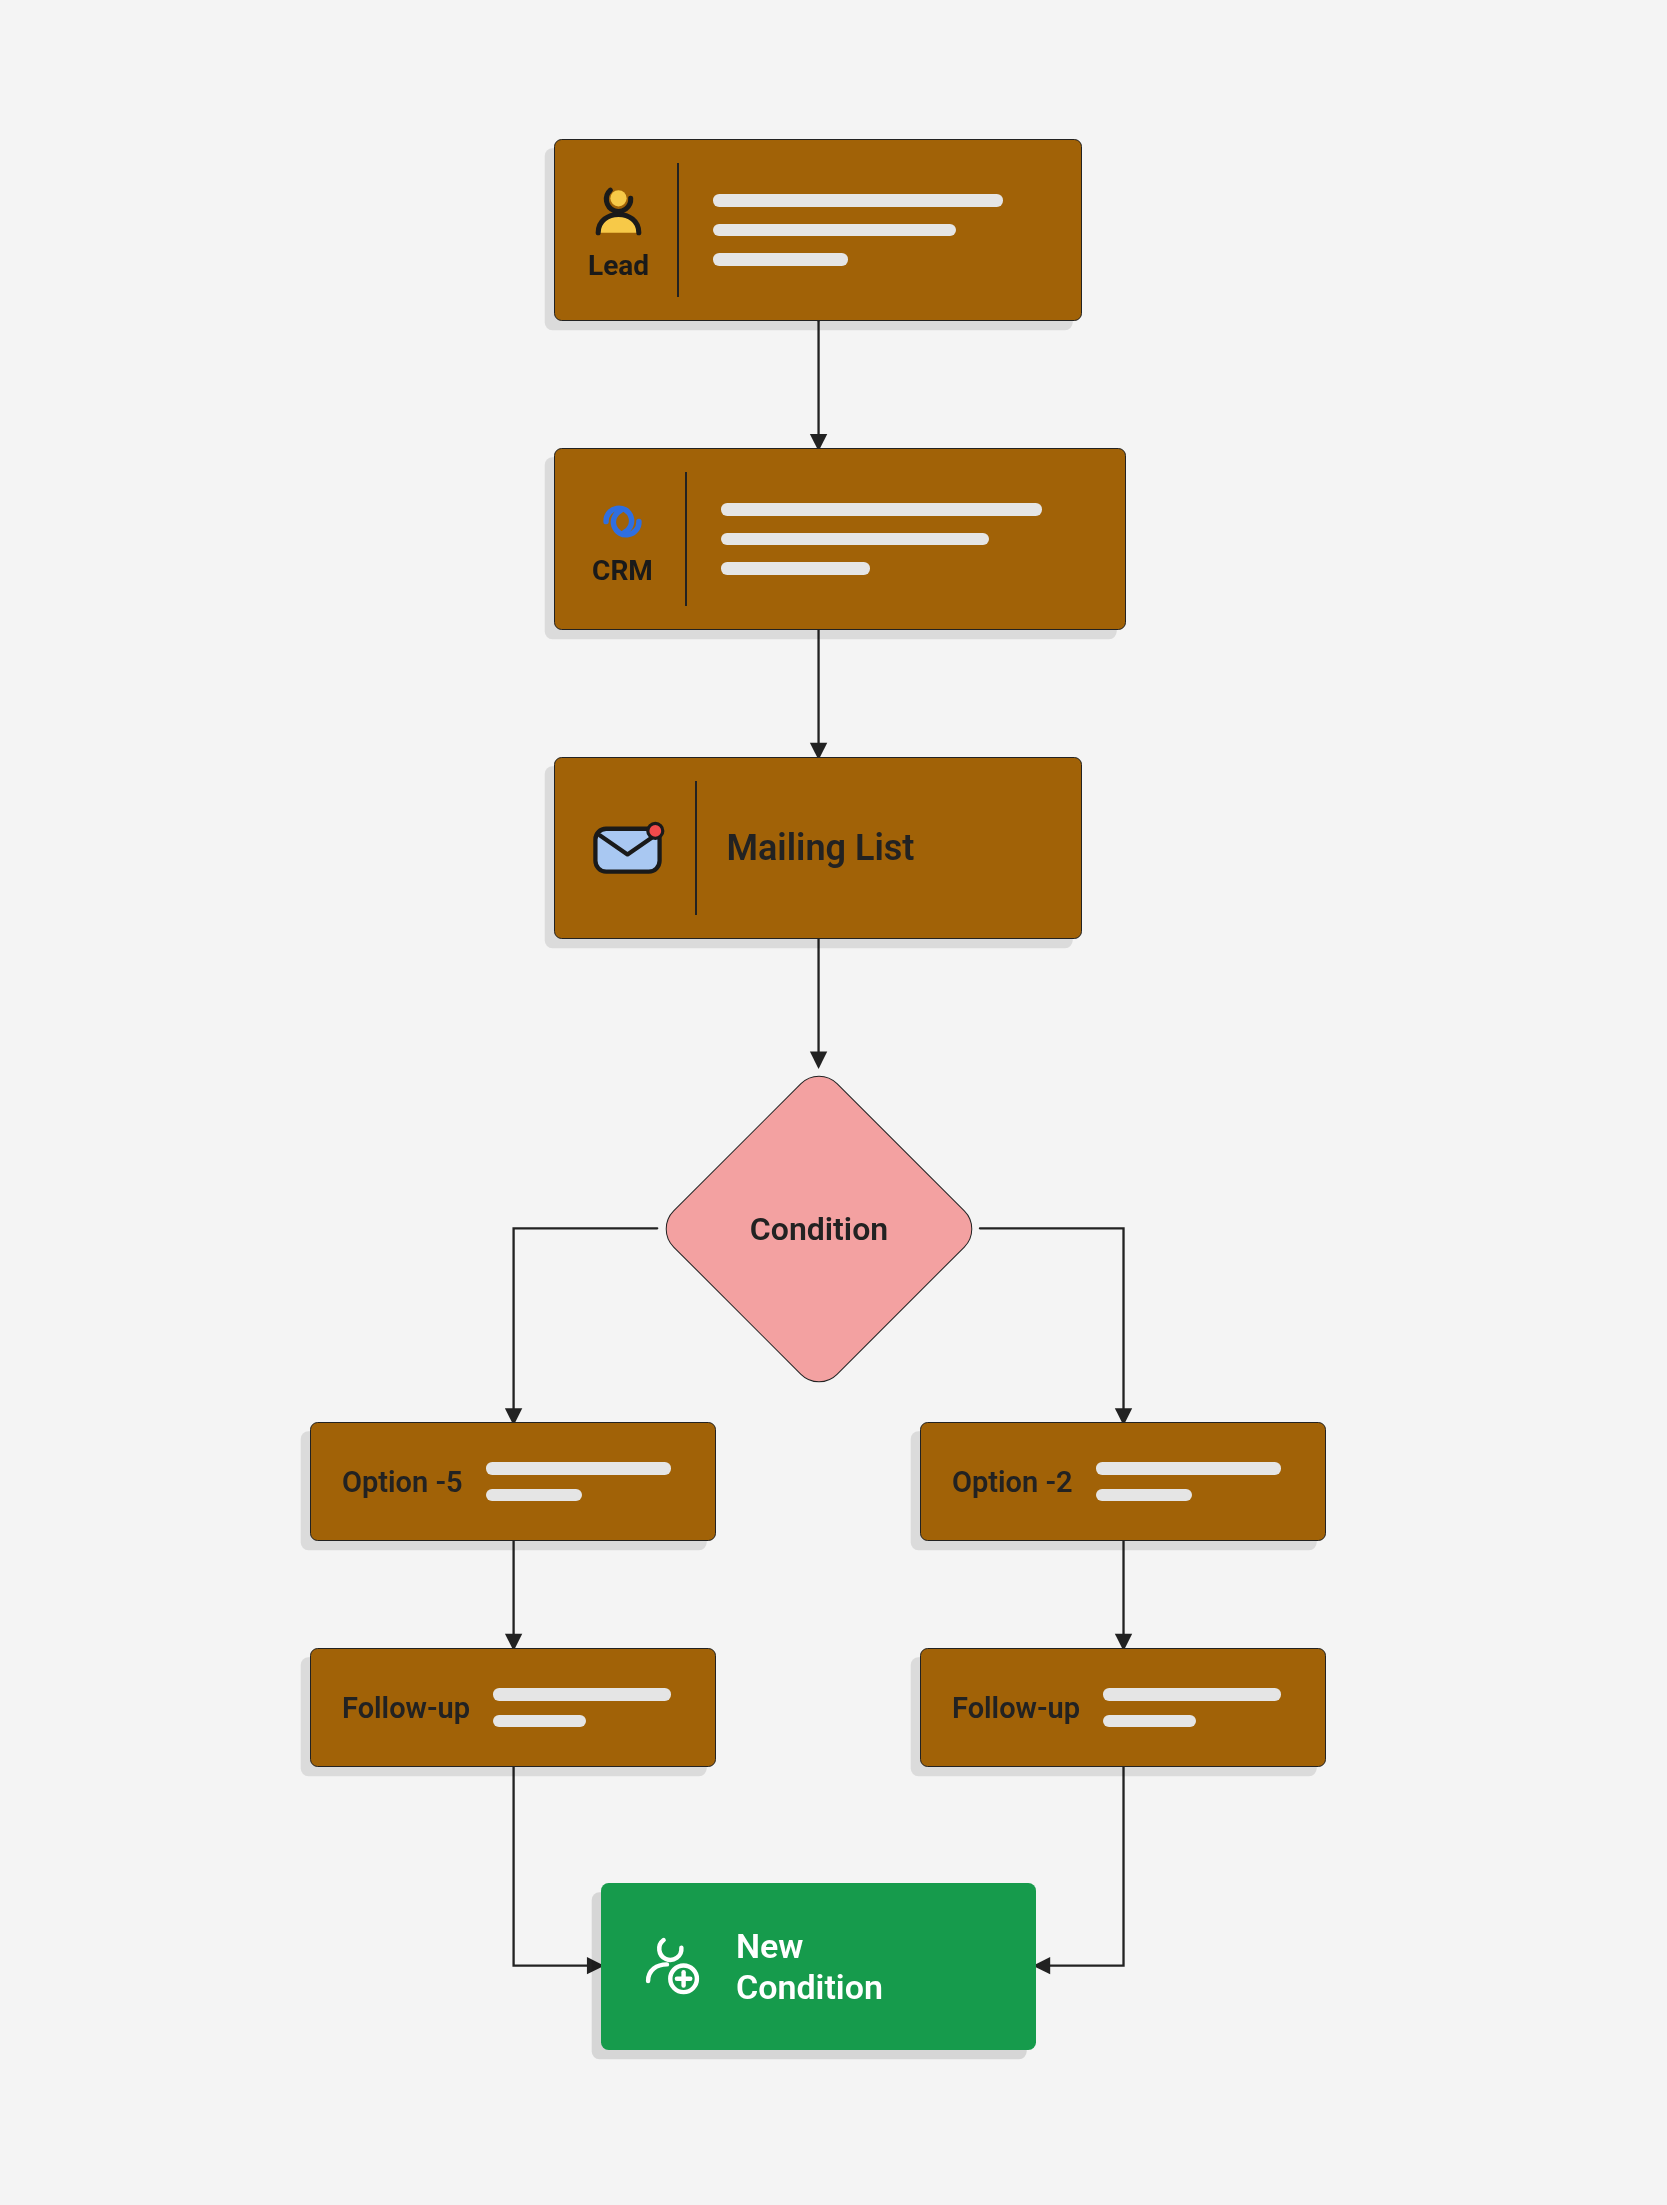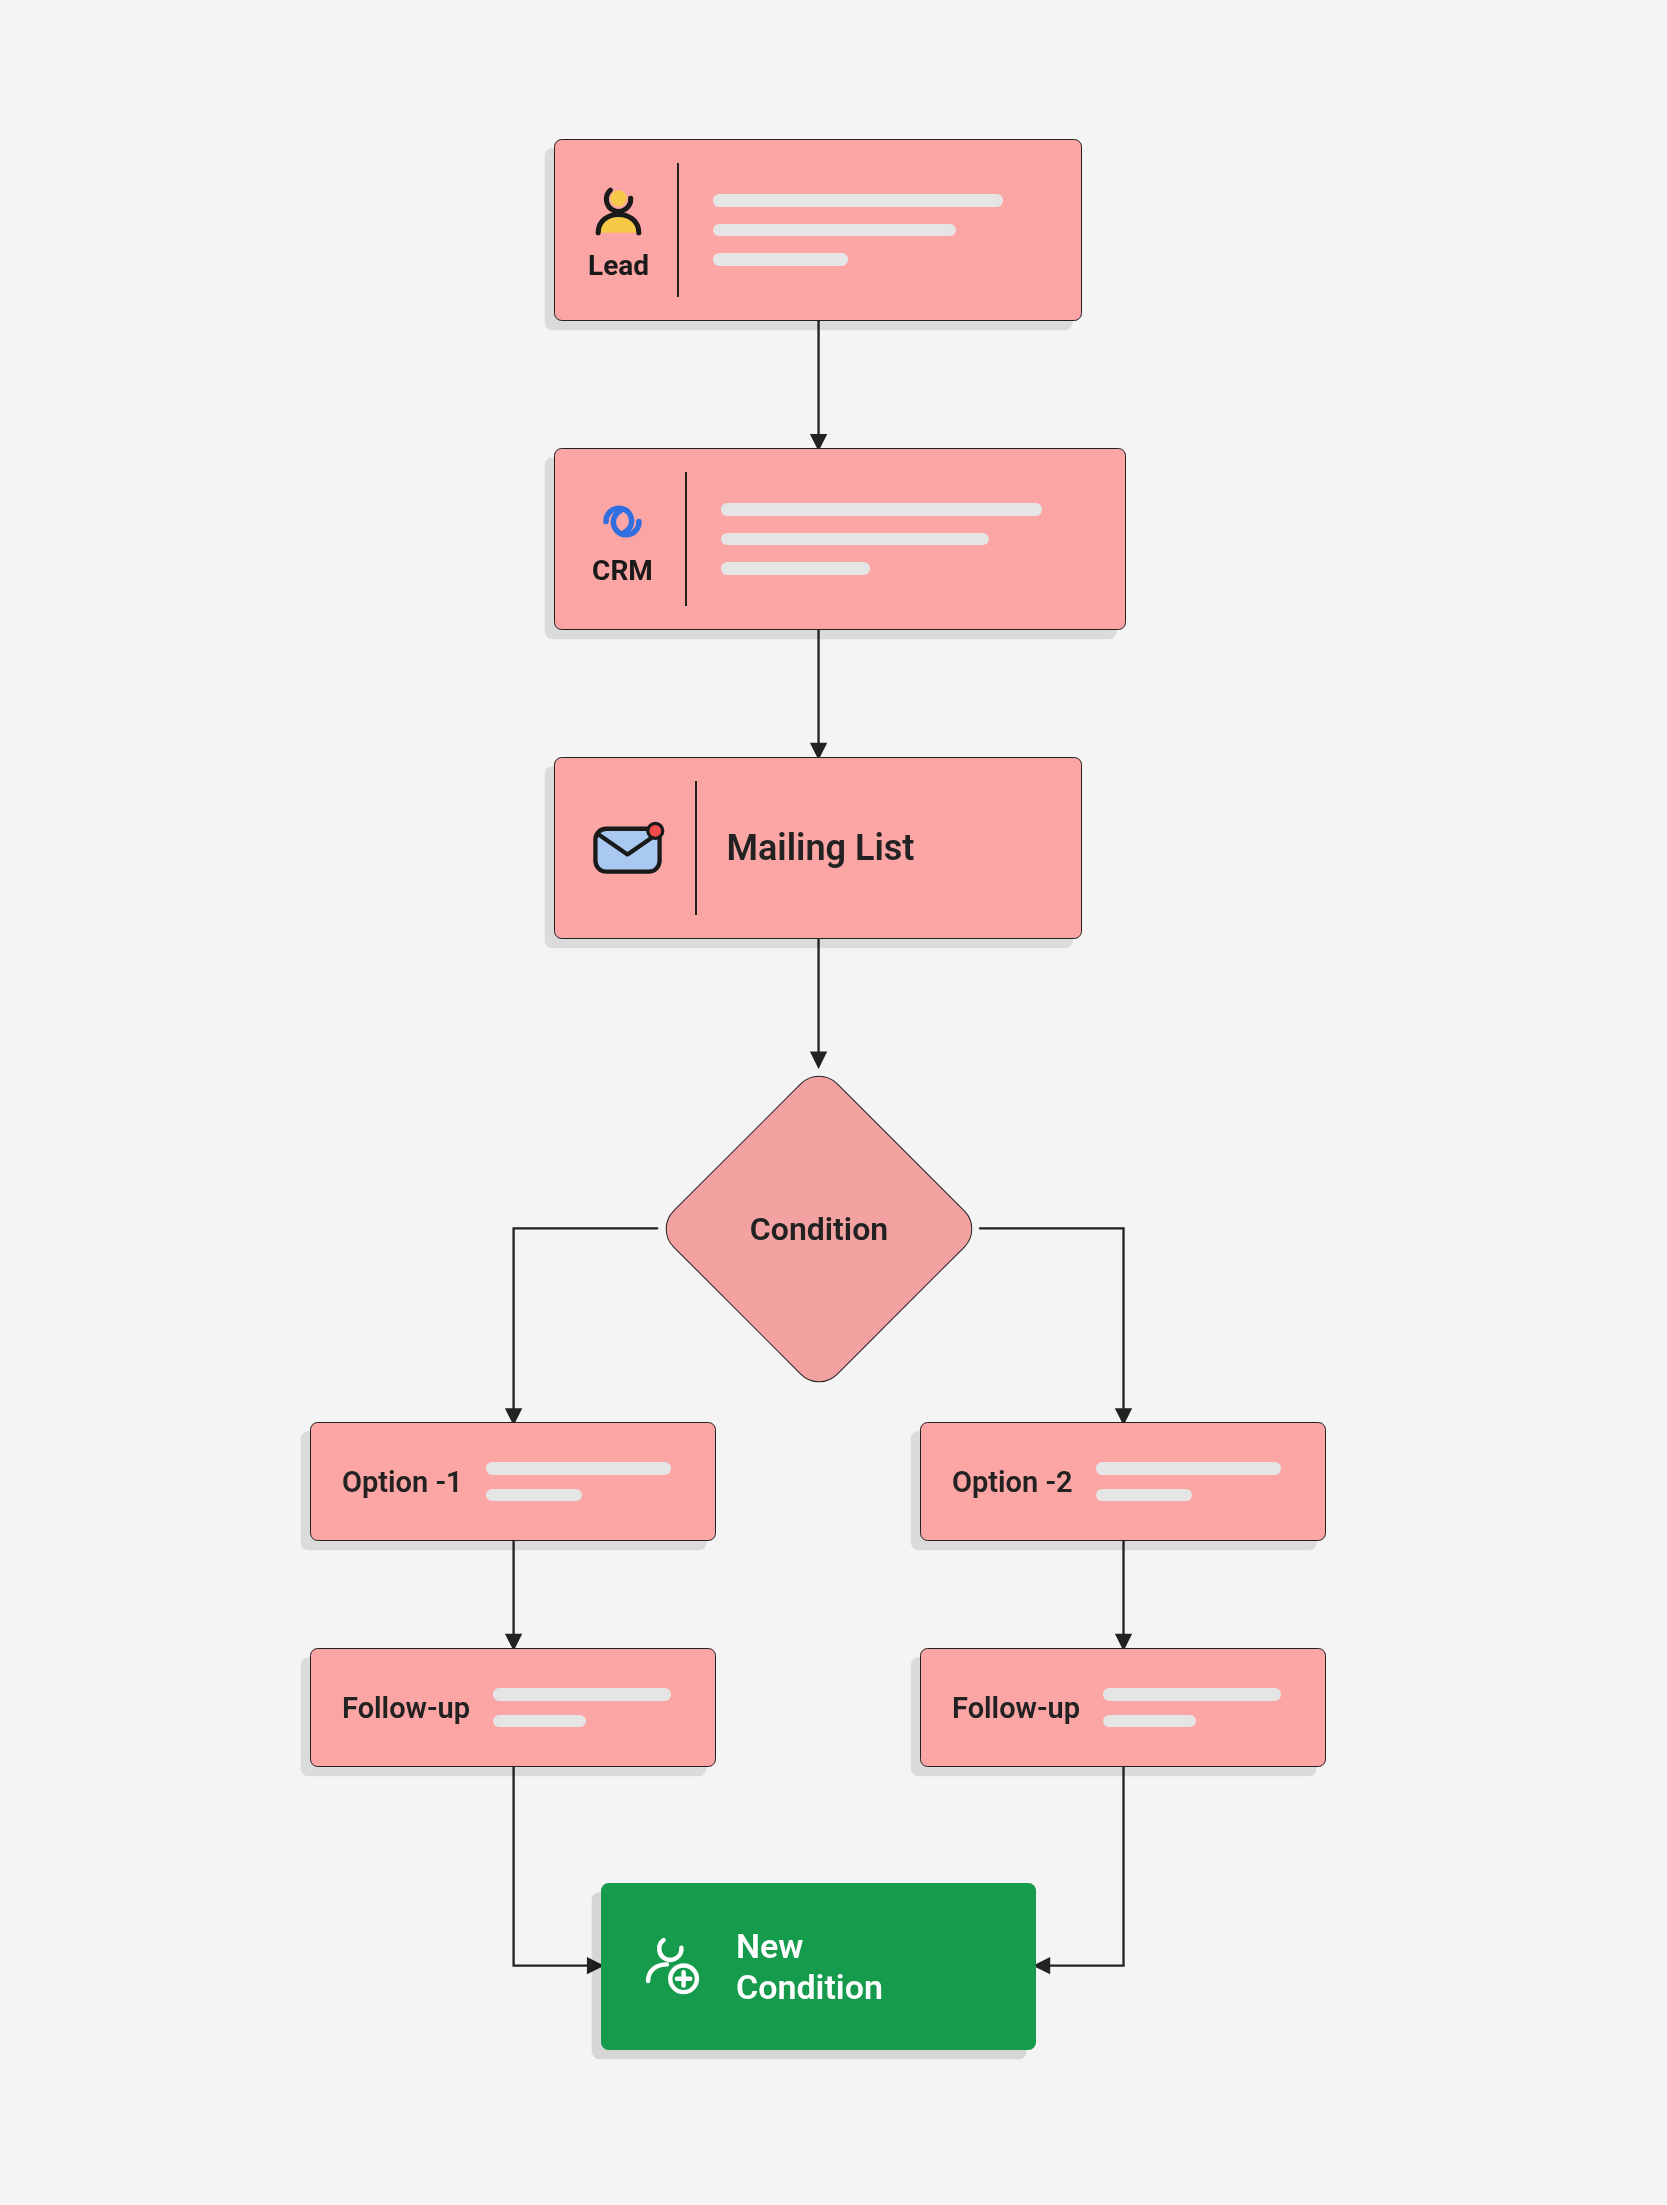--- a/index.html
+++ b/index.html
@@ -14,21 +14,21 @@
   }
   svg.canvas {
     position: absolute;
     top: 0; left: 0;
     width: 1668px;
     height: 2205px;
     pointer-events: none;
   }
   .node {
     position: absolute;
-    background: #fca5a5;
+    background: #a16207;
     border: 1.5px solid #222;
     border-radius: 7.7px;
     box-shadow: -9.3px 9.3px 0 rgba(0,0,0,0.10);
   }
   .node-inner {
     display: flex;
     align-items: center;
     height: 100%;
   }
   .icon-col {
@@ -224,21 +224,21 @@
   </div>
 </div>
 
 <div class="diamond-wrap" style="left:703px; top:1113px; width:232px; height:232px;text-align:right;">
   <div class="diamond"></div>
   <div class="diamond-label">Condition</div>
 </div>
 
 <div class="node small-node" style="left:310px; top:1422px; width:406px; height:119px;">
   <div class="node-inner">
-    <div class="label">Option -1</div>
+    <div class="label">Option -5</div>
     <div class="ph-col">
       <div class="ph-line" style="width:92%"></div>
       <div class="ph-line" style="width:48%"></div>
     </div>
   </div>
 </div>
 
 <div class="node small-node" style="left:920px; top:1422px; width:406px; height:119px;">
   <div class="node-inner">
     <div class="label">Option -2</div>

